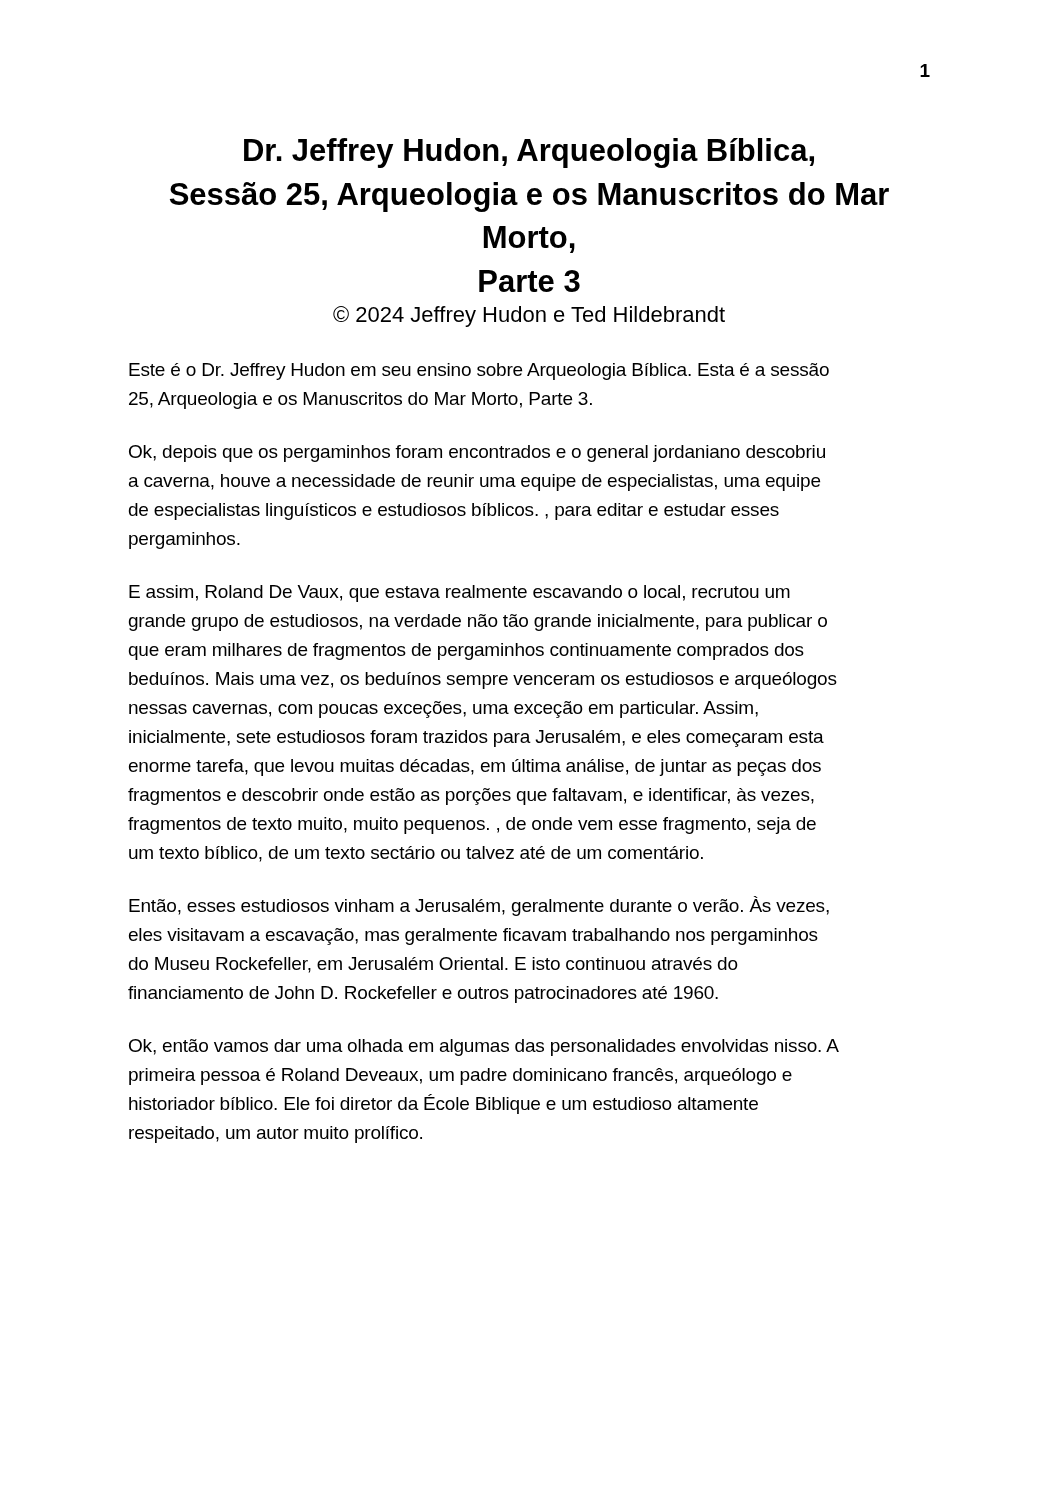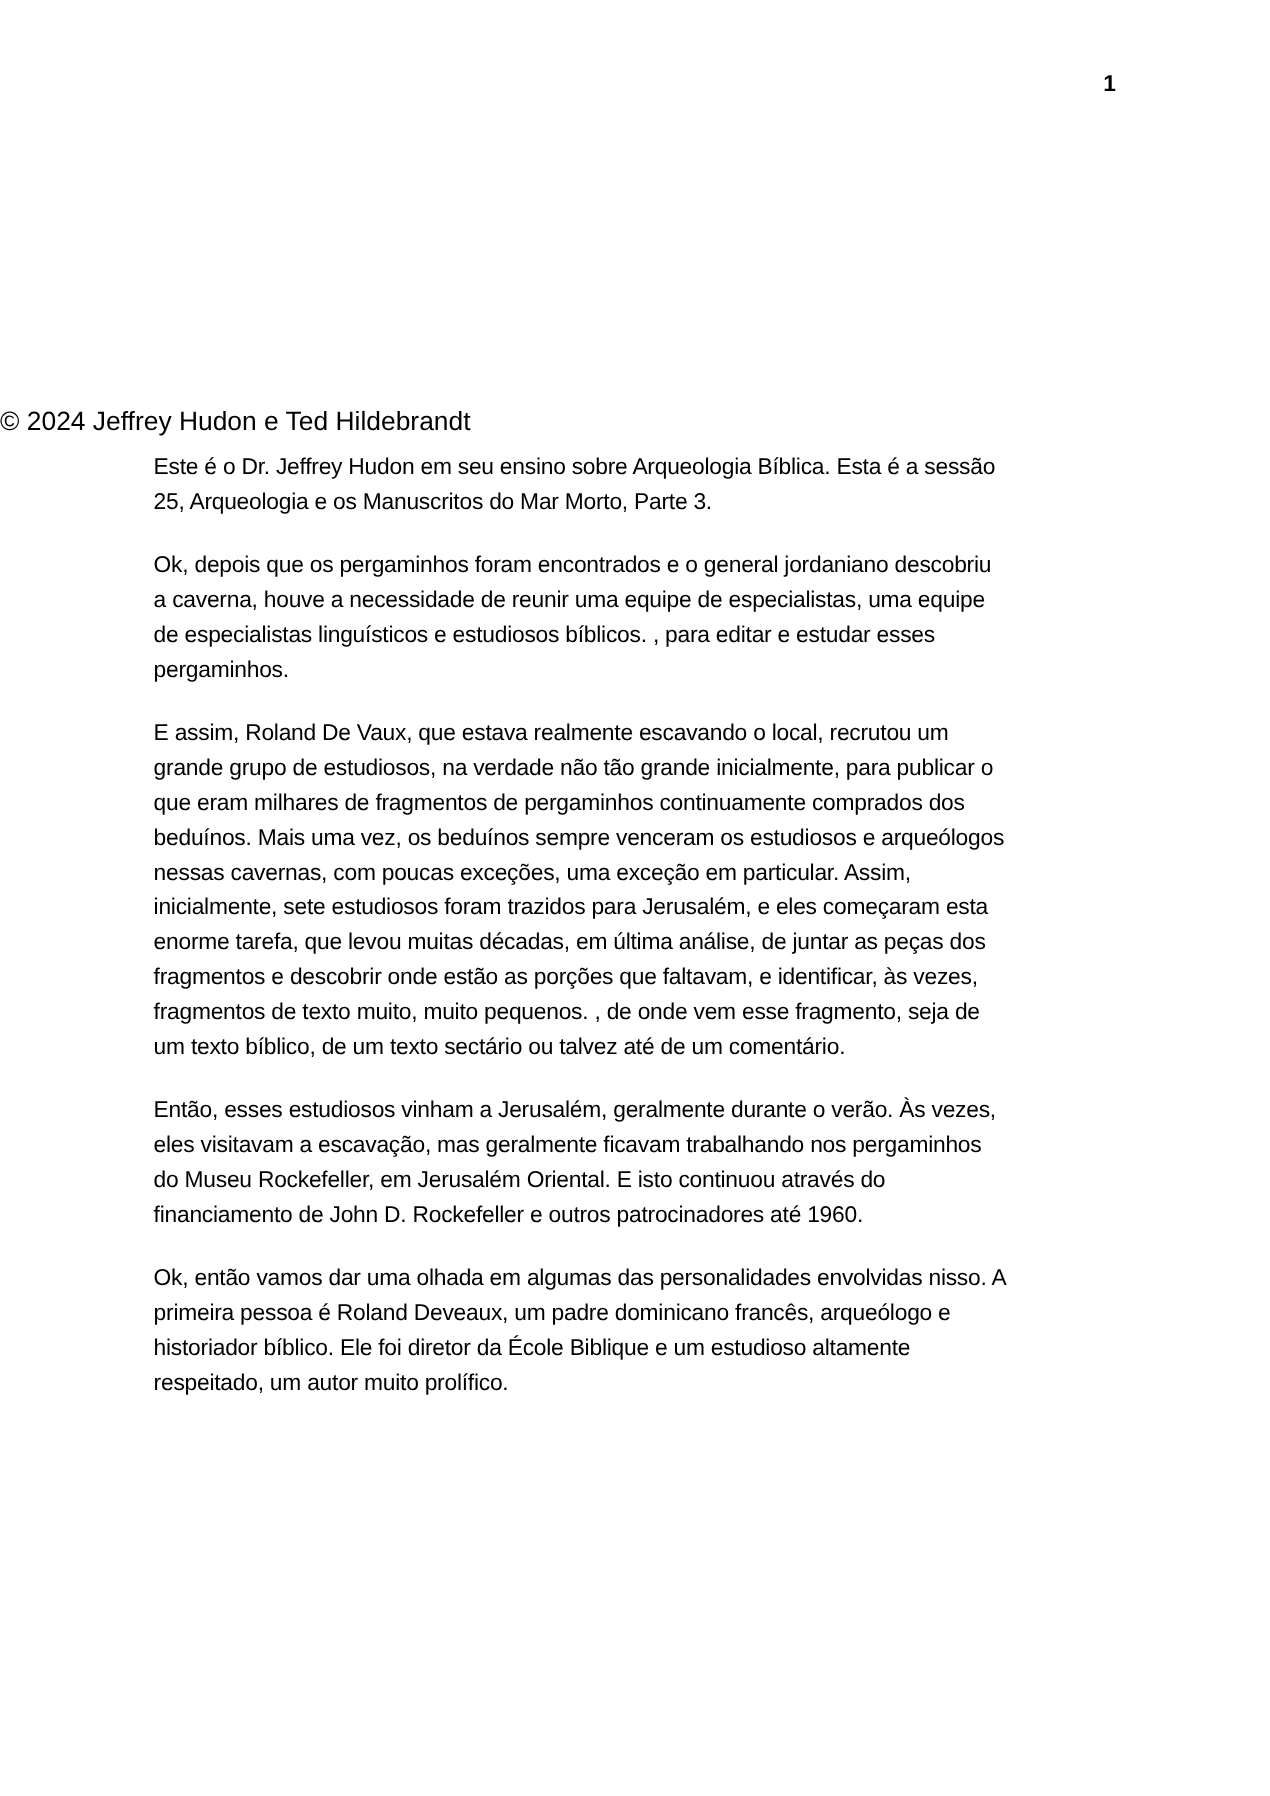--- a/index.html
+++ b/index.html
@@ -33,46 +33,48 @@
     font-weight: bold;
     font-size: 31px;
     line-height: 43.5px;
     white-space: pre-line;
   }
   .copyright {
     position: absolute;
     top: 300px;
     left: 0;
     width: 100%;
-    text-align: left;
+    text-align: center;
     font-size: 22px;
     line-height: 29px;
-    margin-top: 36px;
   }
   .body-text {
     position: absolute;
     top: 355px;
     left: 128px;
     width: 806px;
     font-size: 19px;
     line-height: 29px;
     letter-spacing: -0.2px;
-    margin-top: 20px;
   }
   .para {
     margin: 0 0 24px 0;
     white-space: pre;
   }
 </style>
 </head>
 <body>
 
 <div class="page">
   <div class="page-number">1</div>
 
+  <div class="doc-title">Dr. Jeffrey Hudon, Arqueologia Bíblica,
+Sessão 25, Arqueologia e os Manuscritos do Mar
+Morto,
+Parte 3</div>
 
   <div class="copyright">© 2024 Jeffrey Hudon e Ted Hildebrandt</div>
 
   <div class="body-text">
     <p class="para">Este é o Dr. Jeffrey Hudon em seu ensino sobre Arqueologia Bíblica. Esta é a sessão
 25, Arqueologia e os Manuscritos do Mar Morto, Parte 3.</p>
     <p class="para">Ok, depois que os pergaminhos foram encontrados e o general jordaniano descobriu
 a caverna, houve a necessidade de reunir uma equipe de especialistas, uma equipe
 de especialistas linguísticos e estudiosos bíblicos. , para editar e estudar esses
 pergaminhos.</p>

